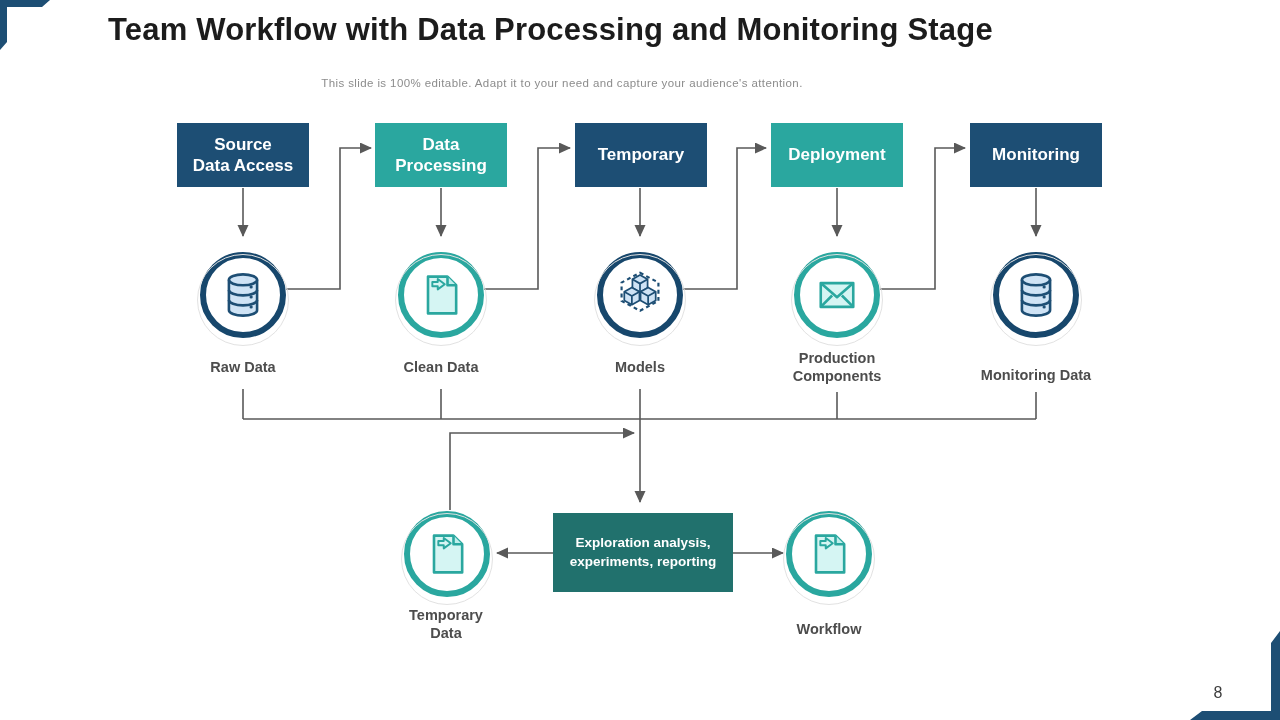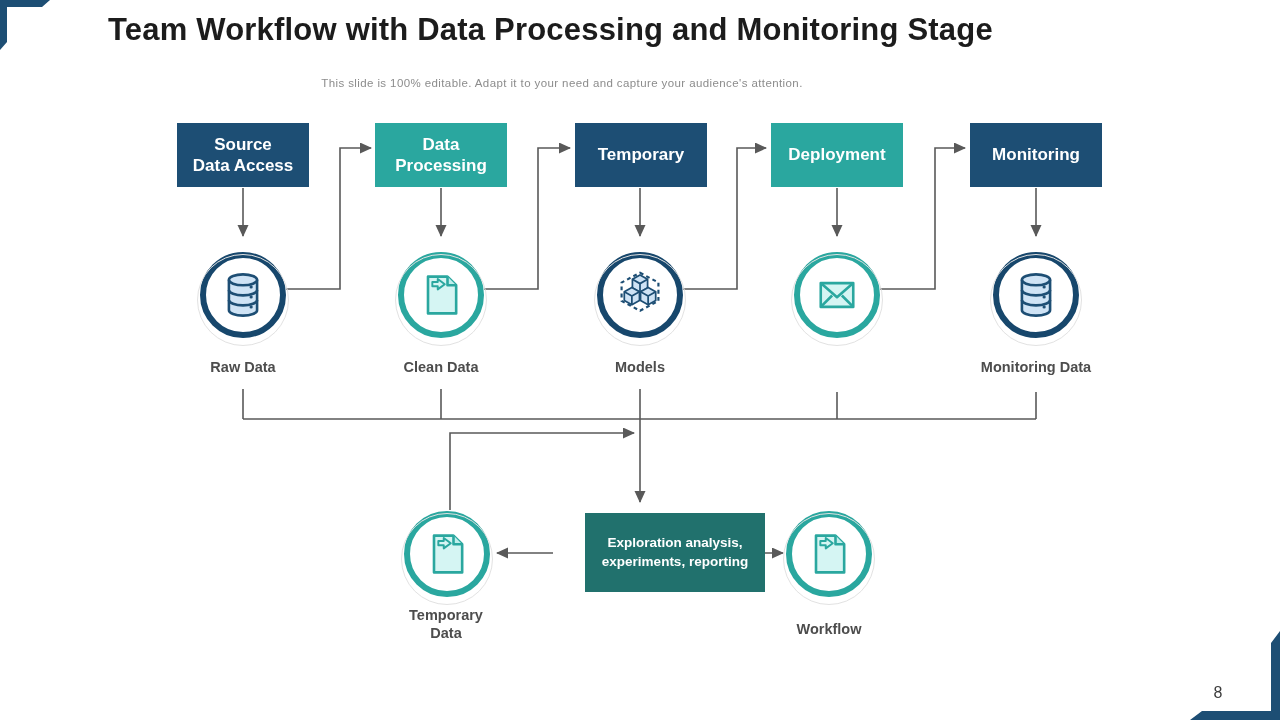--- a/index.html
+++ b/index.html
@@ -38,21 +38,20 @@
   .node-label{
     position:absolute; width:140px; text-align:center; z-index:2;
     font-size:14.5px; font-weight:bold; color:#4d4d4d; line-height:1.25;
     white-space:pre-line;
   }
   .exploration-box{
     position:absolute; left:553px; top:513px; width:180px; height:79px; z-index:2;
     background:#21716D; color:#ffffff; display:flex; align-items:center; justify-content:center;
     text-align:center; font-size:13.5px; font-weight:bold; line-height:1.4;
     white-space:pre-line;
-    margin-left:32px;
   }
   .corner{ position:absolute; z-index:3; }
   .corner.tl{ left:0; top:0; }
   .corner.br{ right:0; bottom:0; }
   .page-number{
     position:absolute; left:1200px; top:684px; width:36px; text-align:center; z-index:4;
     font-size:16px; color:#3d3d3d;
   }
 </style>
 </head>
@@ -160,21 +159,23 @@
       <path d="M11 28.6 a13 5 0 0 0 26 0" fill="none" stroke="#1D4E74" stroke-width="2.4"></path>
       <circle cx="31.5" cy="16.5" r="1.5" fill="#1D4E74"></circle>
       <circle cx="31.5" cy="25.8" r="1.5" fill="#1D4E74"></circle>
       <circle cx="31.5" cy="35" r="1.5" fill="#1D4E74"></circle>
     </svg>
   </div>
 
   <div class="node-label" style="left:173px;top:358px">Raw Data</div>
   <div class="node-label" style="left:371px;top:358px">Clean Data</div>
   <div class="node-label" style="left:570px;top:358px">Models</div>
-  <div class="node-label" style="left:966px;top:358px">Monitoring Data</div>
+  <div class="node-label" style="left:767px;top:349px">Production
+Components</div>
+  <div class="node-label" style="left:966px;top:366px">Monitoring Data</div>
 
   <div class="node teal" style="left:404px;top:511px">
     <svg width="52" height="52" viewBox="0 0 48 48">
       <path d="M12 7 H30 L38 15 V41 H12 Z" fill="#D5F5F3" stroke="#2AA79F" stroke-width="2.4" stroke-linejoin="round"></path>
       <path d="M30 7 V15 H38" fill="#bfeeeb" stroke="#2AA79F" stroke-width="2.4" stroke-linejoin="round"></path>
       <path d="M16 12 h5 v-2.8 l6.5 4.8 -6.5 4.8 V16 h-5 z" fill="#D5F5F3" stroke="#2AA79F" stroke-width="1.8" stroke-linejoin="round"></path>
     </svg>
   </div>
   <div class="exploration-box">Exploration analysis,
 experiments, reporting</div>

